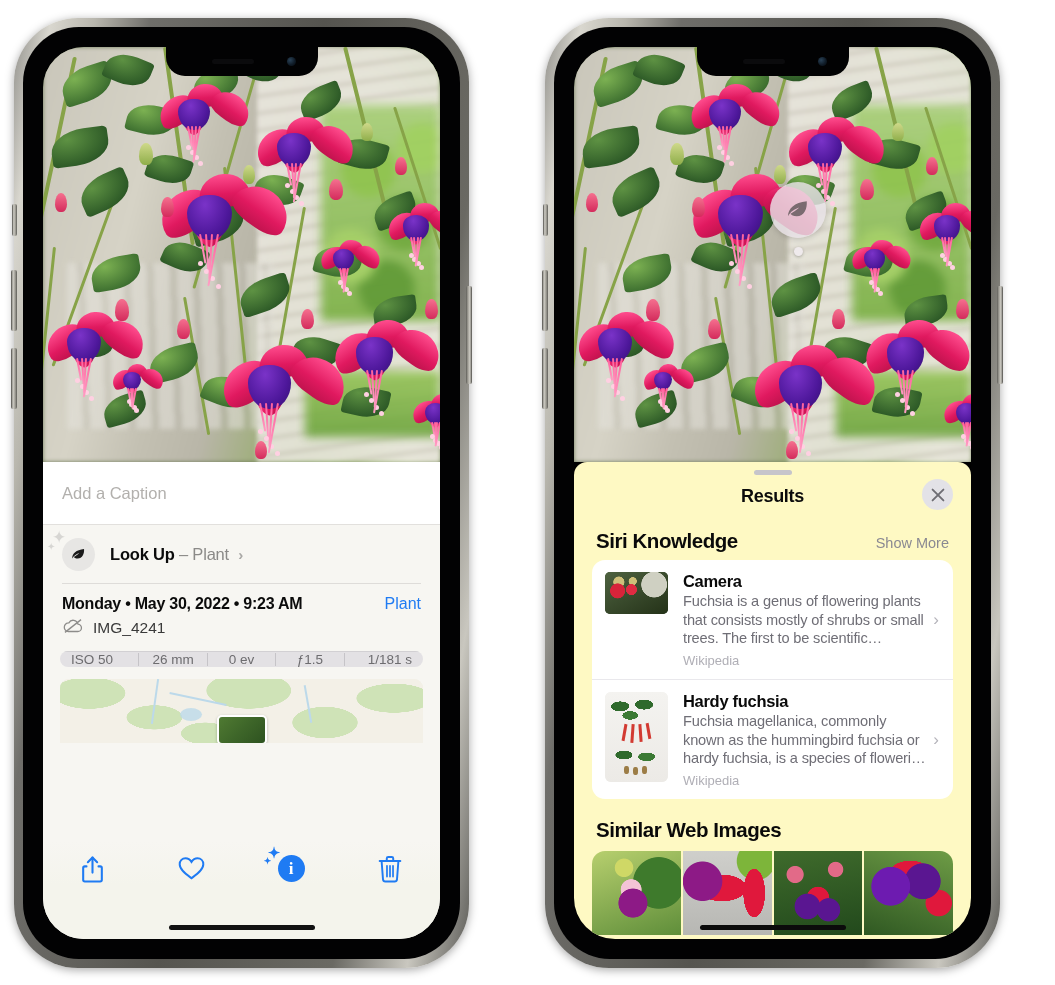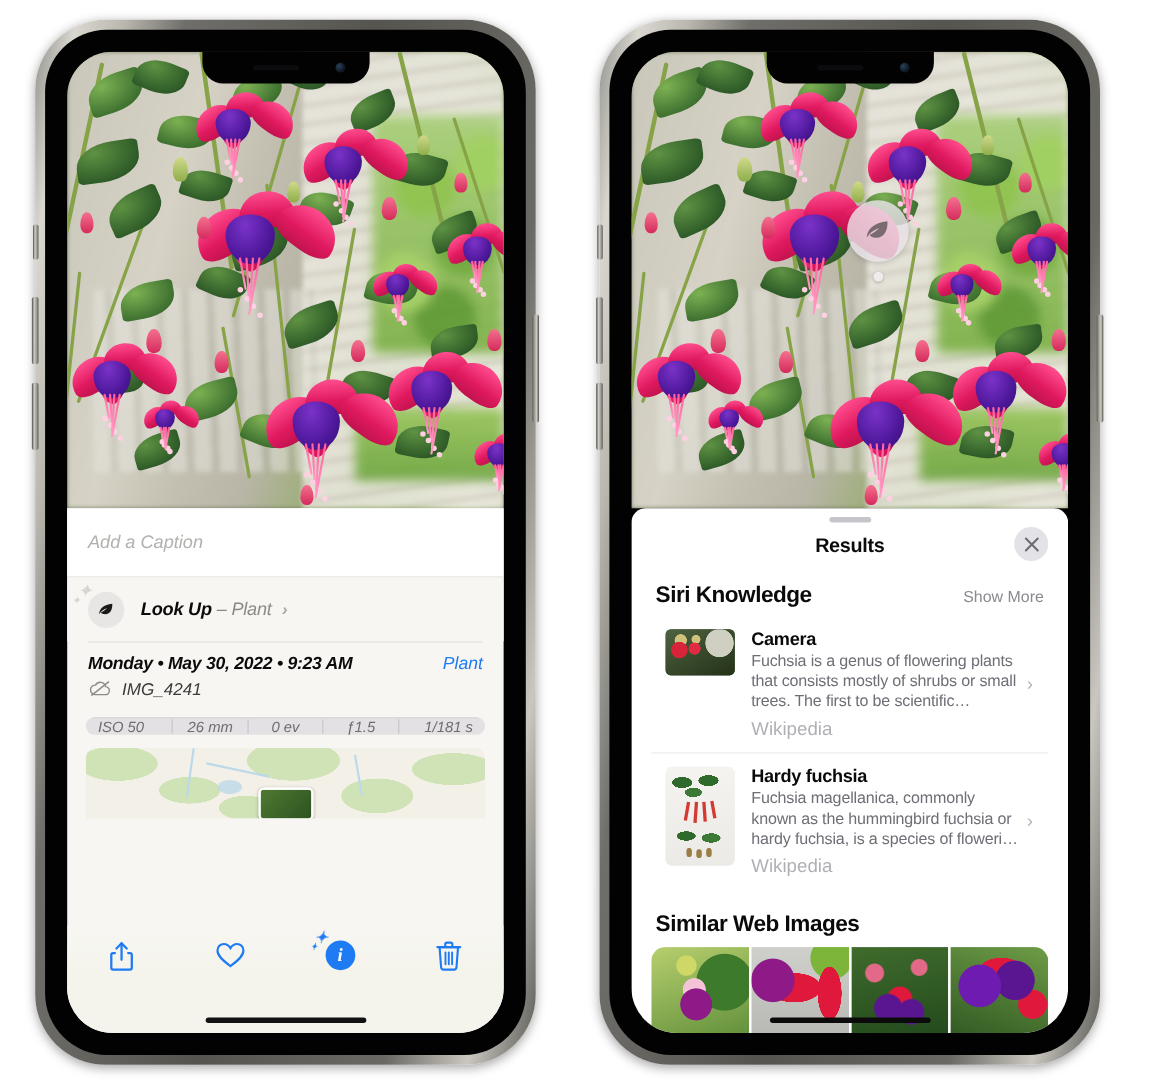--- a/index.html
+++ b/index.html
@@ -3,21 +3,21 @@
 <meta charset="utf-8">
 <style>
   html,body{margin:0;padding:0;background:#ffffff;}
   body{width:1055px;height:985px;font-family:"Liberation Sans",sans-serif;-webkit-font-smoothing:antialiased;}
   .stage{position:relative;width:1055px;height:985px;overflow:hidden;}
 
   
   .phone{position:absolute;top:18px;width:455px;height:950px;border-radius:64px;
          background:linear-gradient(100deg,#8e8d88 0%,#d9d7cf 6%,#b9b7ae 13%,#6f6e6a 22%,#55544f 50%,#6a6963 78%,#c9c7bf 90%,#7c7b76 97%,#5a5954 100%);
          box-shadow:0 2px 10px rgba(0,0,0,.35);}
-  .phone.left{left:32px;font-style:italic;}
+  .phone.left{left:14px;}
   .phone.right{left:545px;}
   .phone-inner{position:absolute;left:9px;top:9px;right:9px;bottom:9px;border-radius:56px;background:#020203;}
   .screen{position:absolute;left:20px;top:20px;right:20px;bottom:20px;border-radius:41px;overflow:hidden;background:#000;}
 
   .notch{position:absolute;left:50%;transform:translateX(-50%);top:0;width:152px;height:29px;
          background:#020203;border-radius:0 0 19px 19px;z-index:40;}
   .notch .cam{position:absolute;right:22px;top:10px;width:9px;height:9px;border-radius:50%;
               background:radial-gradient(circle at 35% 35%,#2a4257 0%,#101c28 55%,#05080c 100%);}
   .notch .spk{position:absolute;left:46px;top:12px;width:42px;height:5px;border-radius:3px;background:#0b0b0d;}
 
@@ -132,40 +132,40 @@
            display:flex;align-items:flex-start;padding-top:14px;}
   .tb-item{flex:1;display:flex;justify-content:center;}
   .info-dot{position:relative;width:27px;height:27px;border-radius:50%;background:#1f7bf3;
             display:flex;align-items:center;justify-content:center;color:#fff;font-size:17px;
             font-family:"Liberation Serif",serif;font-weight:bold;}
   .info-sp{position:absolute;color:#1f7bf3;line-height:1;}
   .info-sp.a{left:-10px;top:-9px;font-size:15px;}
   .info-sp.b{left:-14px;top:2px;font-size:9px;}
 
   
-  .res-sheet{position:absolute;left:0;right:0;top:415px;bottom:0;background:#ffffff;
+  .res-sheet{position:absolute;left:0;right:0;top:415px;bottom:0;background:#fef9c3;
              border-radius:13px 13px 0 0;overflow:hidden;}
   .grabber{width:38px;height:5px;border-radius:3px;background:#c6c5cb;margin:8px auto 0;}
   .res-head{position:relative;height:42px;display:flex;align-items:center;justify-content:center;}
   .res-title{font-size:18px;font-weight:bold;color:#0b0b0b;letter-spacing:-.3px;}
   .close-btn{position:absolute;right:18px;top:4px;width:31px;height:31px;border-radius:50%;background:#e3e2e7;
              display:flex;align-items:center;justify-content:center;}
   .sec-head{display:flex;align-items:baseline;justify-content:space-between;padding:12px 22px 7px;}
   .sec-title{font-size:20.5px;font-weight:bold;color:#0a0a0a;letter-spacing:-.45px;}
   .sec-more{font-size:14.5px;color:#8a8992;}
   .know-card{margin:0 18px;background:#fff;border-radius:13px;overflow:hidden;}
   .know-row{display:flex;padding:12px 13px 11px;position:relative;}
   .know-row + .know-row{border-top:.5px solid #e9e8ec;}
   .kthumb{flex:0 0 auto;border-radius:5px;overflow:hidden;position:relative;}
   .kt1{width:63px;height:42px;background:linear-gradient(150deg,#4a5f3a,#24331e);}
   .kt2{width:63px;height:90px;background:#f2f1ee;border-radius:6px;}
   .ktxt{flex:1;padding:0 14px 0 15px;min-width:0;}
   .ktitle{font-size:16.5px;font-weight:bold;color:#0a0a0a;letter-spacing:-.3px;margin-bottom:1px;}
   .kdesc{font-size:14.6px;color:#6f6e76;line-height:1.28;letter-spacing:-.15px;}
-  .ksrc{font-size:17px;color:#b0afb6;margin-top:5px;}
+  .ksrc{font-size:13px;color:#b0afb6;margin-top:5px;}
   .kchev{position:absolute;right:14px;top:50%;transform:translateY(-50%);color:#b5b4bb;font-size:17px;}
   .web-strip{display:flex;gap:2px;margin:0 18px;border-radius:13px 13px 0 0;overflow:hidden;height:84px;}
   .web-img{flex:1;position:relative;overflow:hidden;}
 </style>
 </head>
 <body>
 
 <div class="stage">
 
   <div class="phone left">

